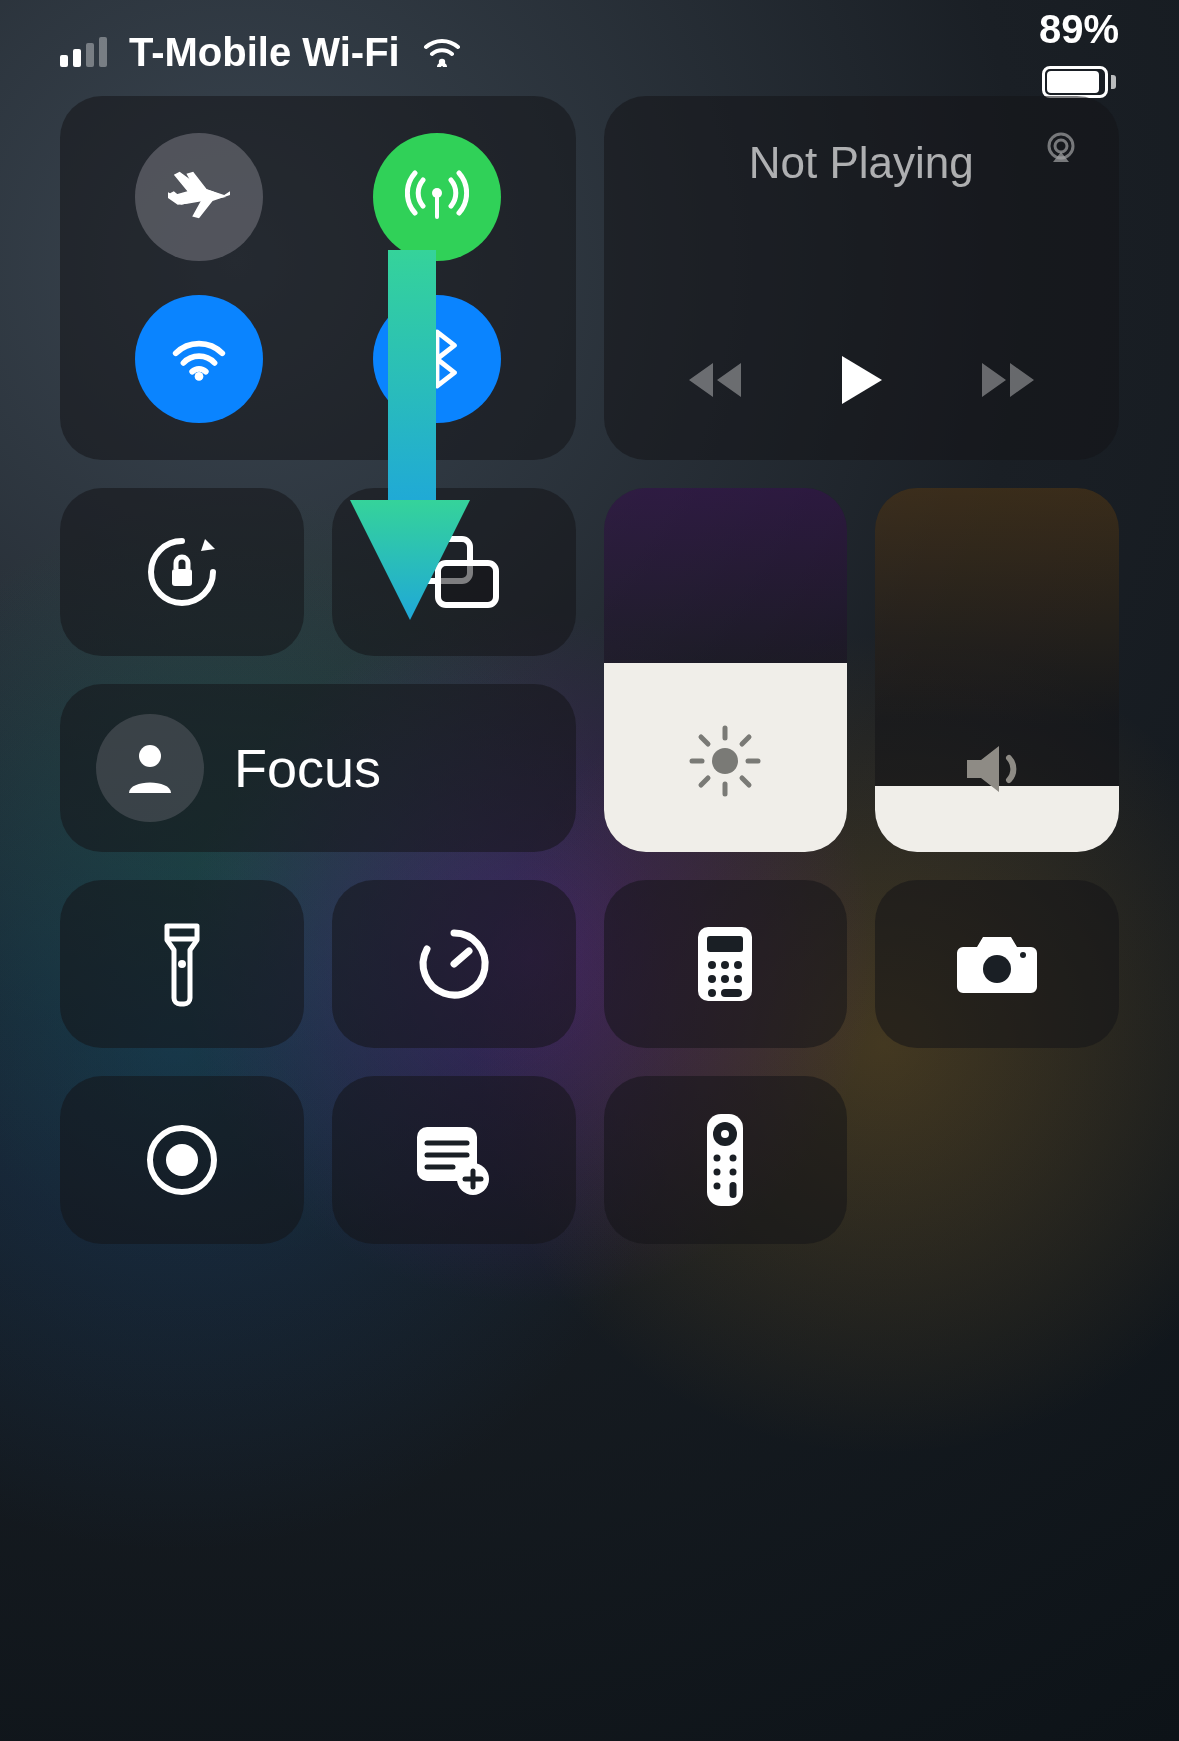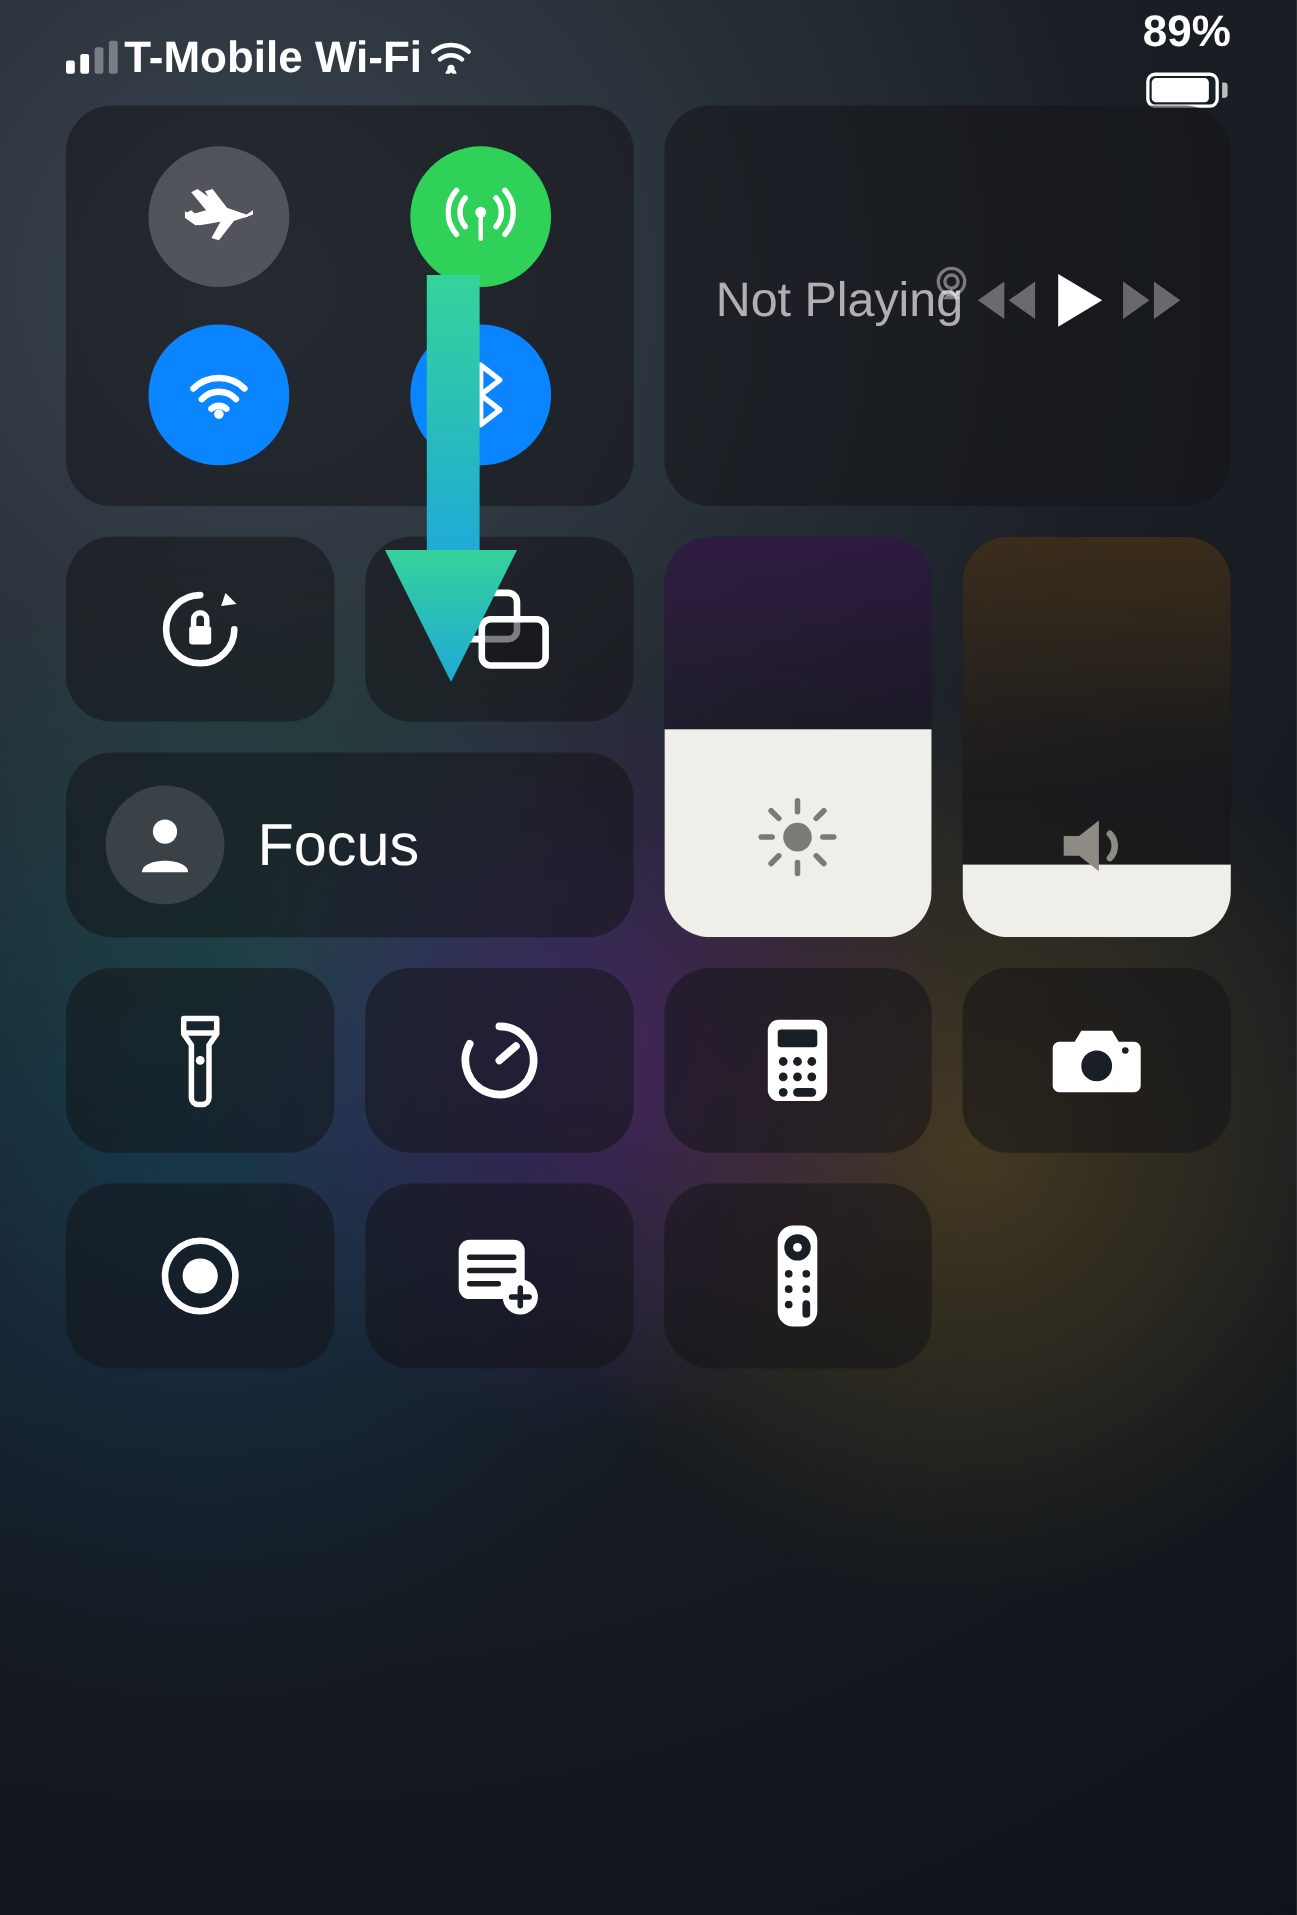--- a/index.html
+++ b/index.html
@@ -22,21 +22,21 @@
       radial-gradient(circle at 20% 50%, rgba(20,120,40,0.25) 0%, transparent 30%);
     pointer-events:none;
   }
   .statusbar {
     position: relative;
     display:flex; align-items:center; justify-content:space-between;
     padding: 28px 60px 20px 60px;
     height: 96px;
     font-size: 40px; font-weight: 600;
   }
-  .sb-left { display:flex; align-items:center; gap:6px; }
+  .sb-left { display:flex; align-items:center; gap:22px; }
   .sb-right { display:flex; align-items:center; gap:14px;flex-direction:column; }
   .sig-bars { display:flex; align-items:flex-end; gap:5px; }
   .sig-bars span { width:8px; background:#fff; border-radius:2px; }
   .sig-bars span.dim { background:rgba(255,255,255,0.35); }
   .b1{height:12px}.b2{height:18px}.b3{height:24px}.b4{height:30px}
   .battery { display:flex; align-items:center; }
   .batt-body { width:66px; height:32px; border:3px solid #fff; border-radius:8px; position:relative; }
   .batt-fill { position:absolute; left:2px; top:2px; bottom:2px; background:#fff; border-radius:4px; }
   .batt-tip { width:5px; height:14px; background:rgba(255,255,255,0.7); border-radius:0 3px 3px 0; margin-left:3px;}
   .wifi-icon svg { display:block; }
@@ -69,21 +69,21 @@
     width:128px; height:128px; border-radius:50%;
     display:flex; align-items:center; justify-content:center;
   }
   .rt-gray { background: rgba(120,120,130,0.55); }
   .rt-green { background: #30d158; }
   .rt-blue { background: #0a84ff; }
 
   .media-panel {
     grid-column: 3 / span 2;
     grid-row: 1 / span 2;
-    display:flex; flex-direction:row; align-items:center; justify-content:space-between;
+    display:flex; flex-direction:column; align-items:center; justify-content:space-between;
     padding: 42px 40px 52px 40px;
   }
   .media-top { width:100%; display:flex; justify-content:center; position:relative;}
   .airplay-corner { position:absolute; top:-10px; right:-4px; opacity:0.6;}
   .media-title { font-size:44px; color:rgba(255,255,255,0.65); font-weight:500;}
   .media-ctrls { display:flex; align-items:center; justify-content:space-between; width:82%; }
   .media-ctrls .dim { opacity:0.35; }
 
   .lock-tile { grid-column:1; grid-row:3; display:flex; align-items:center; justify-content:center;}
   .mirror-tile { grid-column:2; grid-row:3; display:flex; align-items:center; justify-content:center;}

